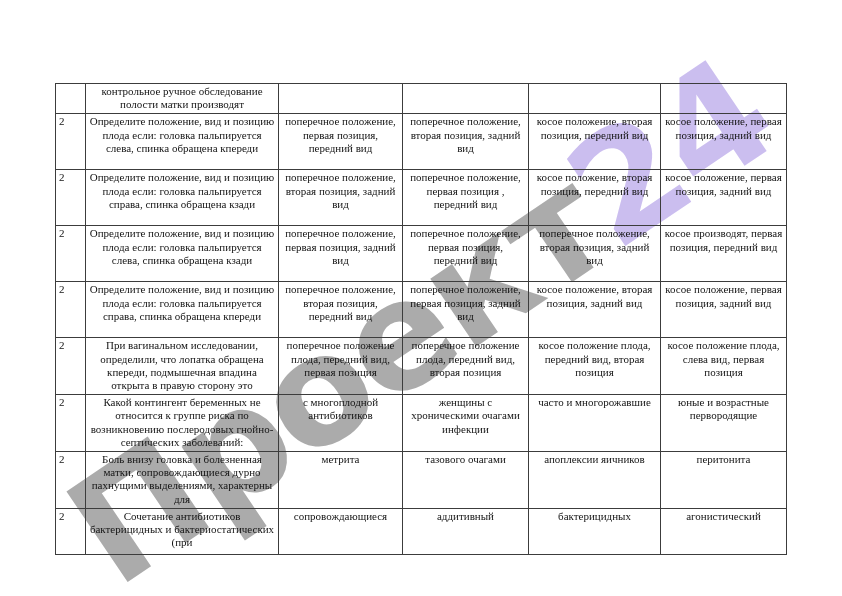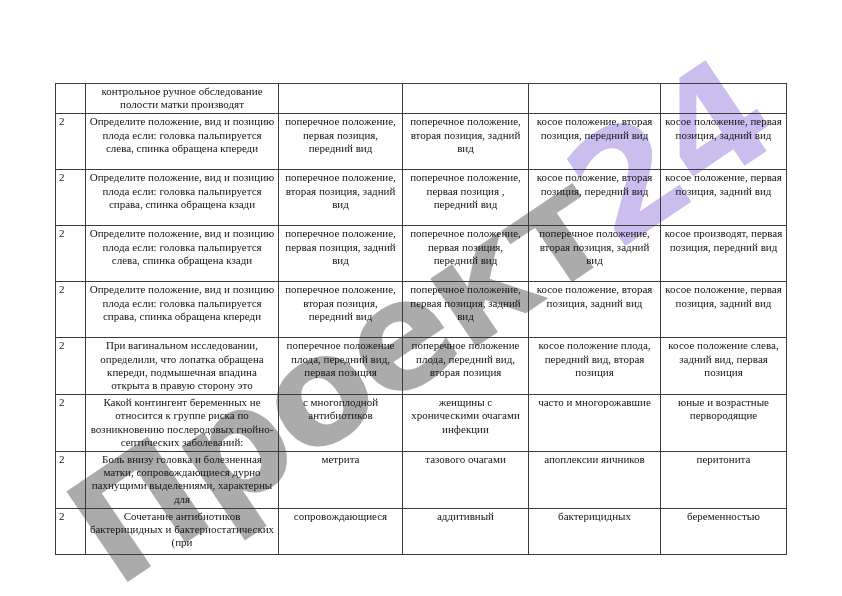--- a/index.html
+++ b/index.html
@@ -108,21 +108,21 @@
         <td class="answer">поперечное положение, первая позиция, задний вид</td>
         <td class="answer">косое положение, вторая позиция, задний вид</td>
         <td class="answer">косое положение, первая позиция, задний вид</td>
       </tr>
       <tr style="height:54px">
         <td class="qnum">2</td>
         <td class="question">При вагинальном исследовании, определили, что лопатка обращена кпереди, подмышечная впадина открыта в правую сторону это</td>
         <td class="answer">поперечное положение плода, передний вид, первая позиция</td>
         <td class="answer">поперечное положение плода, передний вид, вторая позиция</td>
         <td class="answer">косое положение плода, передний вид, вторая позиция</td>
-        <td class="answer">косое положение слева, задний вид, первая позиция</td>
+        <td class="answer">косое положение плода, слева вид, первая позиция</td>
       </tr>
       <tr style="height:55px">
         <td class="qnum">2</td>
         <td class="question">Какой контингент беременных не относится к группе риска по возникновению послеродовых гнойно-септических заболеваний:</td>
         <td class="answer">с многоплодной антибиотиков</td>
         <td class="answer">женщины с хроническими очагами инфекции</td>
         <td class="answer">часто и многорожавшие</td>
         <td class="answer">юные и возрастные первородящие</td>
       </tr>
       <tr style="height:54px">
@@ -132,18 +132,18 @@
         <td class="answer">тазового очагами</td>
         <td class="answer">апоплексии яичников</td>
         <td class="answer">перитонита</td>
       </tr>
       <tr style="height:46px">
         <td class="qnum">2</td>
         <td class="question">Сочетание антибиотиков бактерицидных и бактериостатических (при</td>
         <td class="answer">сопровождающиеся</td>
         <td class="answer">аддитивный</td>
         <td class="answer">бактерицидных</td>
-        <td class="answer">беременностью</td>
+        <td class="answer">агонистический</td>
       </tr>
     </tbody>
   </table>
 
 </div>
 
 </body></html>

